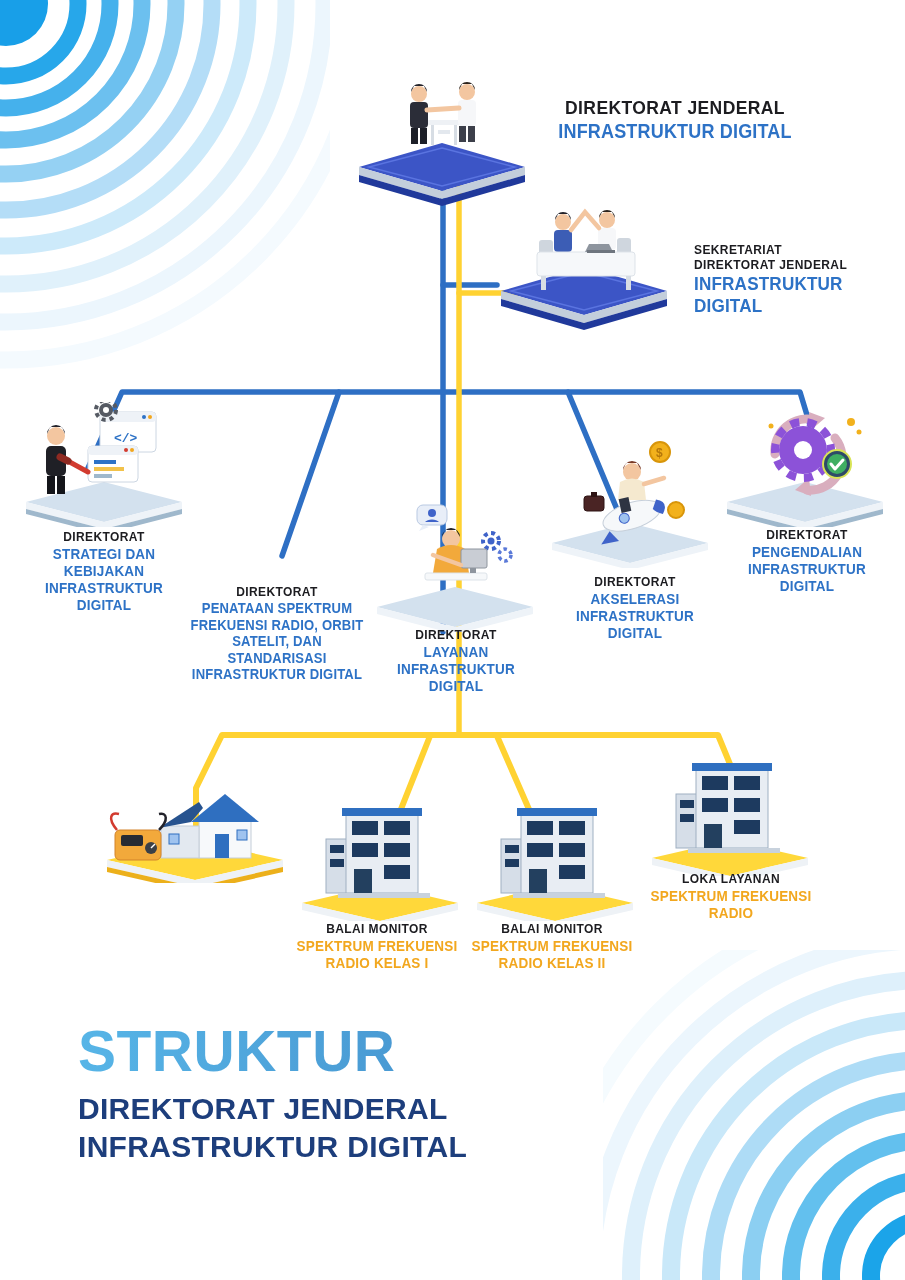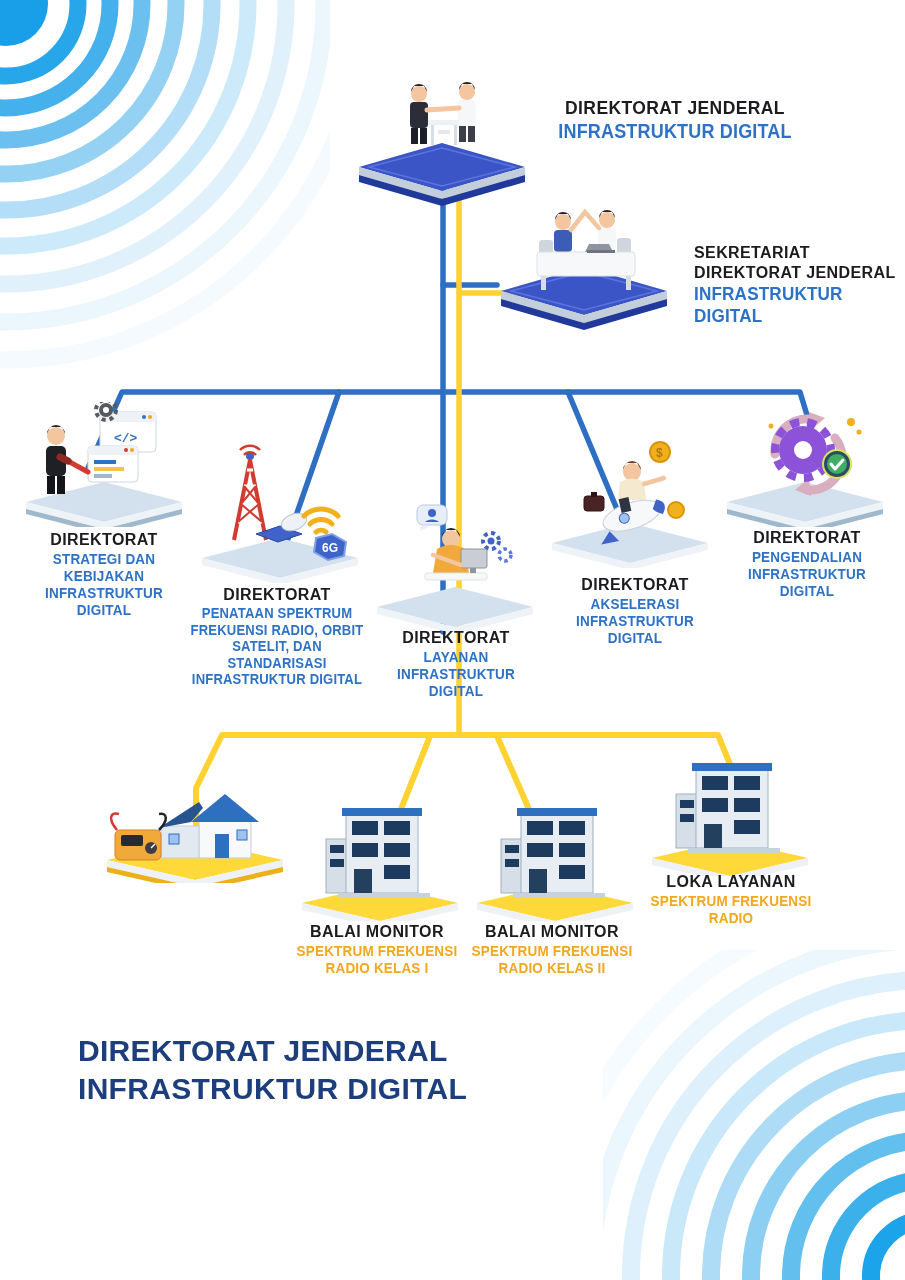--- a/index.html
+++ b/index.html
@@ -3,21 +3,21 @@
 <meta charset="utf-8">
 <style>
   html,body{margin:0;padding:0;background:#fff;}
   .canvas{position:relative;width:905px;height:1280px;overflow:hidden;background:#ffffff;
           font-family:"Liberation Sans",sans-serif;padding-left:28px;}
   .abs{position:absolute;}
   svg{display:block;}
   .node{position:absolute;}
   .lbl{position:absolute;text-align:center;}
   .lbl-left{text-align:left;}
-  .t-black{color:#1c1c20;font-weight:bold;font-size:16px;letter-spacing:.4px;line-height:1.25;}
+  .t-black{color:#1c1c20;font-weight:bold;font-size:12px;letter-spacing:.4px;line-height:1.25;}
   .t-black-lg{font-size:17.5px;}
   .cond{font-weight:bold;line-height:1.14;transform:scaleX(.9);transform-origin:50% 50%;letter-spacing:.2px;}
   .cond-l{transform-origin:0 50%;}
   .t-blue{color:#2d72c6;}
   .t-yellow{color:#f2a71e;}
   .sz20{font-size:20px;} .sz19{font-size:19px;} .sz15{font-size:15px;} .sz14{font-size:14.5px;}
   .footer-title{font-weight:bold;font-size:57px;line-height:1.02;letter-spacing:.5px;
     background:linear-gradient(90deg,#57b5e7 0%,#4a9bd4 55%,#3a72b4 100%);
     -webkit-background-clip:text;background-clip:text;color:transparent;}
   .footer-sub{font-weight:bold;font-size:30px;line-height:1.26;color:#1d3e7c;letter-spacing:.3px;}
@@ -170,41 +170,20 @@
       <path d="M44 58 L66 70" stroke="#d23b2f" stroke-width="5" stroke-linecap="round"></path>
       <path d="M38 55 L46 59" stroke="#8e2a22" stroke-width="7" stroke-linecap="round"></path>
     </svg>
   </div>
   <div class="lbl" style="left:8px;top:530px;width:192px;">
     <div class="t-black">DIREKTORAT</div>
     <div class="cond t-blue sz15">STRATEGI DAN KEBIJAKAN</div>
     <div class="cond t-blue sz15">INFRASTRUKTUR DIGITAL</div>
   </div>
 
-  <div class="node" style="left:198px;top:438px;">
-    <svg width="165" height="145" viewBox="0 0 165 145">
-      <polygon points="82,100 160,120 82,140 4,120" fill="#d3e1ee"></polygon>
-      <polygon points="4,120 82,140 160,120 160,127 82,147 4,127" fill="#eef3f8"></polygon>
-
-      <path d="M36 102 L52 22 L68 102" fill="none" stroke="#d23b2f" stroke-width="4"></path>
-      <path d="M40 84 L64 84 M43 66 L61 66 M46 48 L58 48 M49 32 L55 32" stroke="#ffffff" stroke-width="3"></path>
-      <path d="M40 84 L61 66 M64 84 L43 66 M43 66 L58 48 M61 66 L46 48" stroke="#d23b2f" stroke-width="2"></path>
-      <circle cx="52" cy="18" r="4" fill="#3f63c9"></circle>
-      <path d="M42 12 a14 14 0 0 1 20 0 M46 17 a8 8 0 0 1 12 0" stroke="#d23b2f" stroke-width="2.5" fill="none"></path>
-
-      <polygon points="58,96 82,88 104,96 80,104" fill="#3f63c9" stroke="#27479e"></polygon>
-
-      <ellipse cx="96" cy="84" rx="13" ry="8" fill="#eef2f7" stroke="#b9c6d4" transform="rotate(-20 96 84)"></ellipse>
-
-      <path d="M106 78 a24 24 0 0 1 34 0 M112 86 a16 16 0 0 1 22 0 M118 94 a8 8 0 0 1 10 0" stroke="#f2b11c" stroke-width="5" fill="none" stroke-linecap="round"></path>
-
-      <polygon points="118,100 134,96 148,104 146,118 130,122 116,114" fill="#3f63c9" stroke="#7ea0e8" stroke-width="2"></polygon>
-      <text x="124" y="114" font-size="12" font-weight="bold" fill="#ffffff" font-family="Liberation Sans, sans-serif">6G</text>
-    </svg>
-  </div>
   <div class="lbl" style="left:178px;top:585px;width:198px;">
     <div class="t-black">DIREKTORAT</div>
     <div class="cond t-blue sz14">PENATAAN SPEKTRUM</div>
     <div class="cond t-blue sz14">FREKUENSI RADIO, ORBIT</div>
     <div class="cond t-blue sz14">SATELIT, DAN STANDARISASI</div>
     <div class="cond t-blue sz14">INFRASTRUKTUR DIGITAL</div>
   </div>
 
   <div class="node" style="left:373px;top:497px;">
     <svg width="165" height="135" viewBox="0 0 165 135">
@@ -388,17 +367,18 @@
       <rect x="40" y="90" width="92" height="5" fill="#c8d2dd"></rect>
     </svg>
   </div>
   <div class="lbl" style="left:640px;top:872px;width:182px;">
     <div class="t-black">LOKA LAYANAN</div>
     <div class="cond t-yellow sz15">SPEKTRUM FREKUENSI</div>
     <div class="cond t-yellow sz15">RADIO</div>
   </div>
 
   <div class="abs" style="left:78px;top:1022px;width:560px;">
+    <div class="footer-title">STRUKTUR</div>
     <div class="footer-sub" style="margin-top:10px;">DIREKTORAT JENDERAL</div>
     <div class="footer-sub">INFRASTRUKTUR DIGITAL</div>
   </div>
 
 </div>
 
 </body></html>

